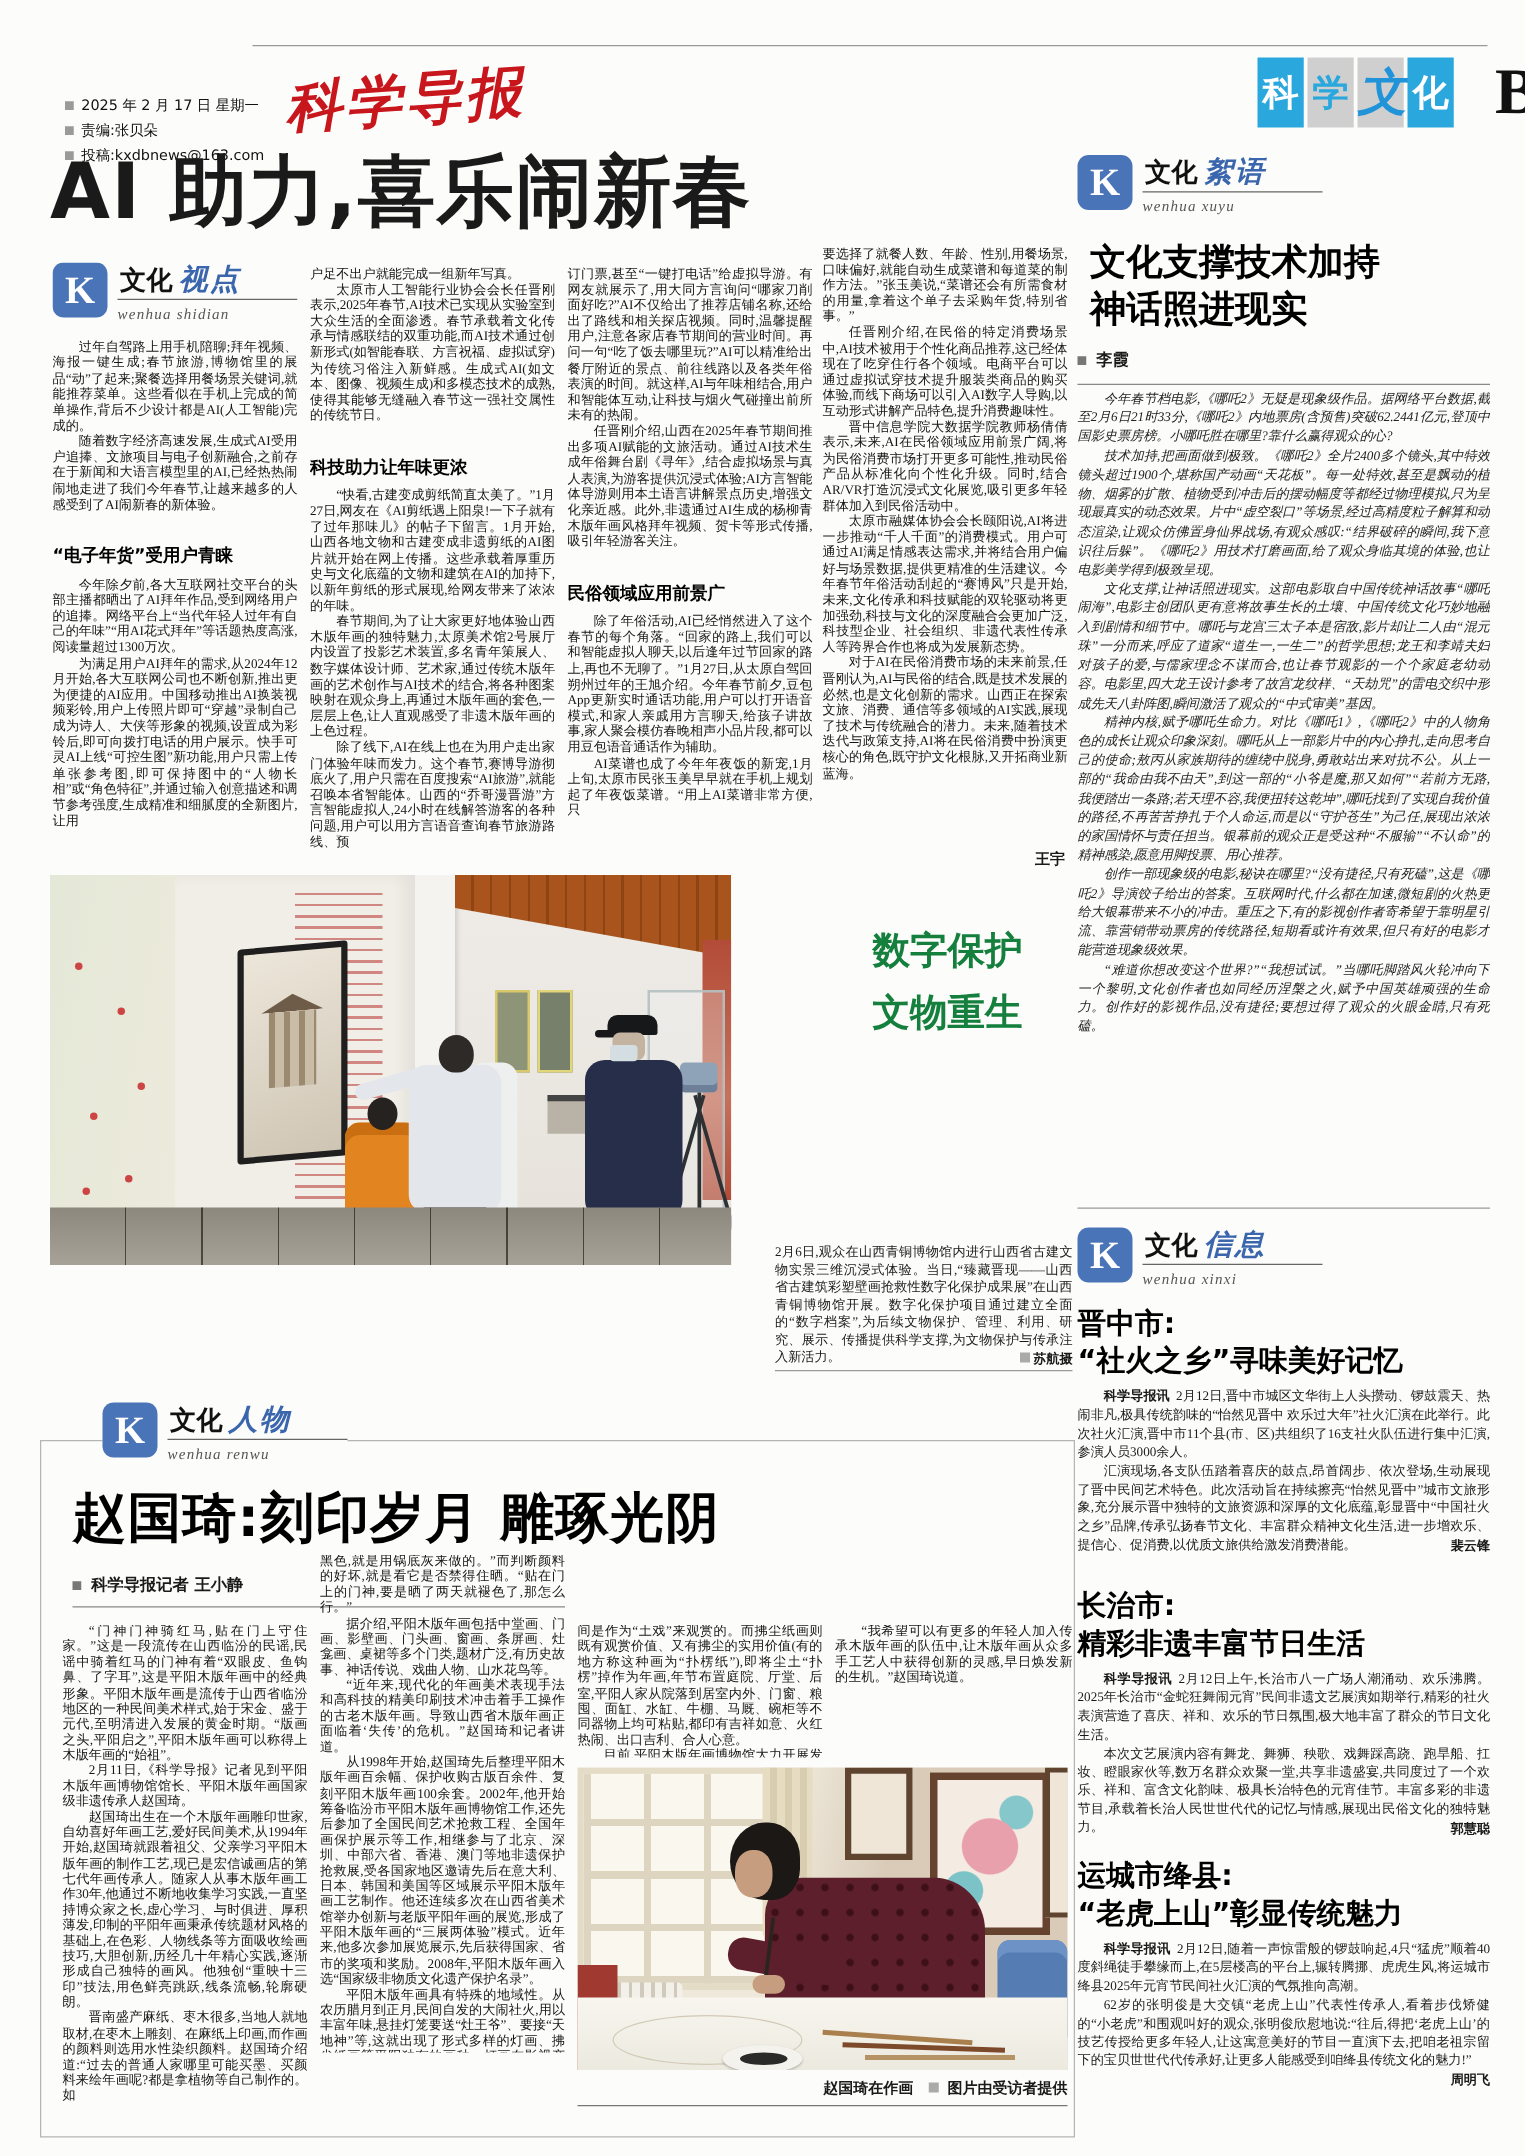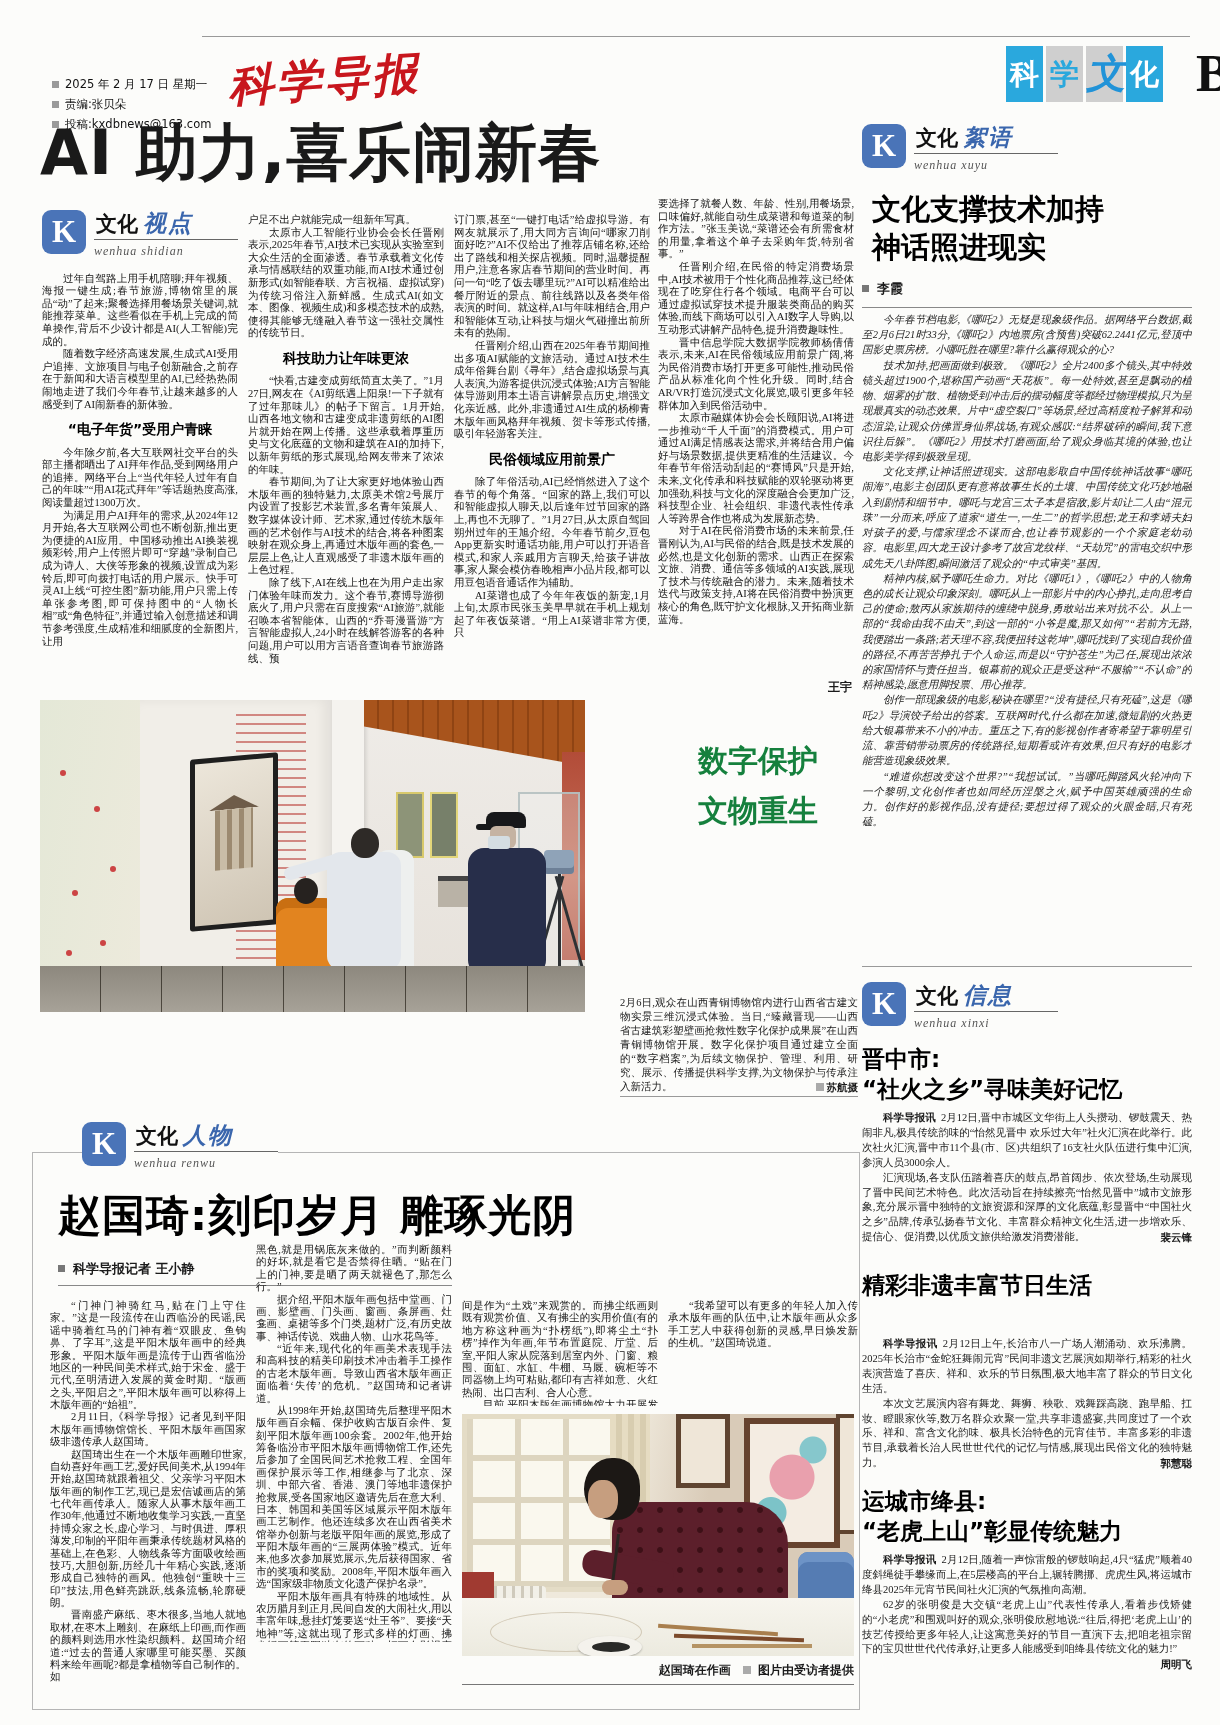--- a/index.html
+++ b/index.html
@@ -39,21 +39,21 @@
   #headline{left:40px;top:118px;width:810px;font:900 62px/1.12 var(--sans);letter-spacing:1px;white-space:nowrap;}
   .col{position:absolute;width:196px;overflow:hidden;font:10.5px/1.2 var(--serif);
        text-align:justify;color:#151515;}
   #mc1{left:42px;top:210px;height:492px;}
   #mc2{left:248px;top:214px;height:488px;}
   #mc3{left:454px;top:214px;height:488px;}
   #mc4{left:658px;top:198px;height:478px;}
   #mc1 .kbadge{margin-bottom:13px;}
   .bp{margin:0;text-indent:2em;}
   .bp.cont{text-indent:0;}
-  .colh{font:bold 14px/1.25 var(--sans);margin:10px 0 8px;text-align:center;color:#000;}
+  .colh{font:bold 14px/1.25 var(--sans);margin:26px 0 8px;text-align:left;color:#000;}
   #m-byline{left:658px;top:680px;width:194px;text-align:right;font:bold 12px/14px var(--sans);}
   
   #xy-badge{left:862px;top:124px;}
   #xy-title{left:872px;top:190px;width:334px;font:900 29px/1.32 var(--sans);color:#000;}
   .author-row{position:absolute;display:flex;gap:8px;align-items:center;
               font:bold 13px/1 var(--sans);border-bottom:1px solid #888;}
   #xy-author{left:862px;top:282px;width:330px;padding-bottom:12px;}
   #xy-body{left:862px;top:312px;width:330px;height:648px;overflow:hidden;
            font:italic 10.5px/1.45 var(--serif);text-align:justify;color:#222;}
   .xp{margin:0;text-indent:2em;}
@@ -336,20 +336,21 @@
   <div class="xx-title" id="xx1-t">
     <div>晋中市:</div>
     <div>“社火之乡”寻味美好记忆</div>
   </div>
   <div class="xxbody" id="xx1-b">
     <p class="bp"><b class="lead">科学导报讯</b><span>2月12日,晋中市城区文华街上人头攒动、锣鼓震天、热闹非凡,极具传统韵味的“怡然见晋中 欢乐过大年”社火汇演在此举行。此次社火汇演,晋中市11个县(市、区)共组织了16支社火队伍进行集中汇演,参演人员3000余人。</span></p>
     <p class="bp"><span>汇演现场,各支队伍踏着喜庆的鼓点,昂首阔步、依次登场,生动展现了晋中民间艺术特色。此次活动旨在持续擦亮“怡然见晋中”城市文旅形象,充分展示晋中独特的文旅资源和深厚的文化底蕴,彰显晋中“中国社火之乡”品牌,传承弘扬春节文化、丰富群众精神文化生活,进一步增欢乐、提信心、促消费,以优质文旅供给激发消费潜能。</span><span class="iby">裴云锋</span></p>
   </div>
 
   <div class="xx-title" id="xx2-t">
+    <div>长治市:</div>
     <div>精彩非遗丰富节日生活</div>
   </div>
   <div class="xxbody" id="xx2-b">
     <p class="bp"><b class="lead">科学导报讯</b><span>2月12日上午,长治市八一广场人潮涌动、欢乐沸腾。2025年长治市“金蛇狂舞闹元宵”民间非遗文艺展演如期举行,精彩的社火表演营造了喜庆、祥和、欢乐的节日氛围,极大地丰富了群众的节日文化生活。</span></p>
     <p class="bp"><span>本次文艺展演内容有舞龙、舞狮、秧歌、戏舞踩高跷、跑旱船、扛妆、瞪眼家伙等,数万名群众欢聚一堂,共享非遗盛宴,共同度过了一个欢乐、祥和、富含文化韵味、极具长治特色的元宵佳节。丰富多彩的非遗节目,承载着长治人民世世代代的记忆与情感,展现出民俗文化的独特魅力。</span><span class="iby">郭慧聪</span></p>
   </div>
 
   <div class="xx-title" id="xx3-t">
     <div>运城市绛县:</div>
     <div>“老虎上山”彰显传统魅力</div>

